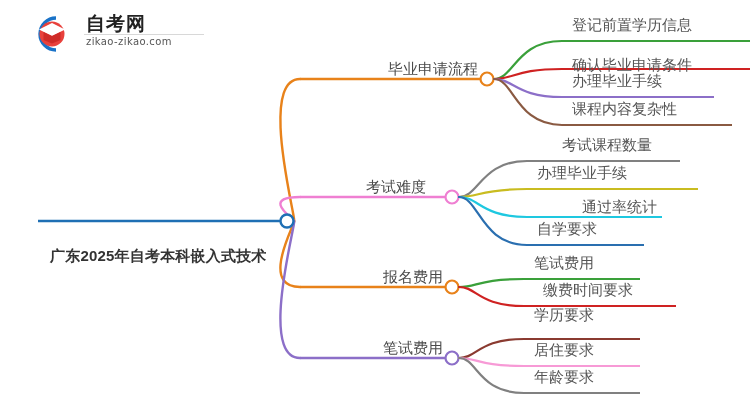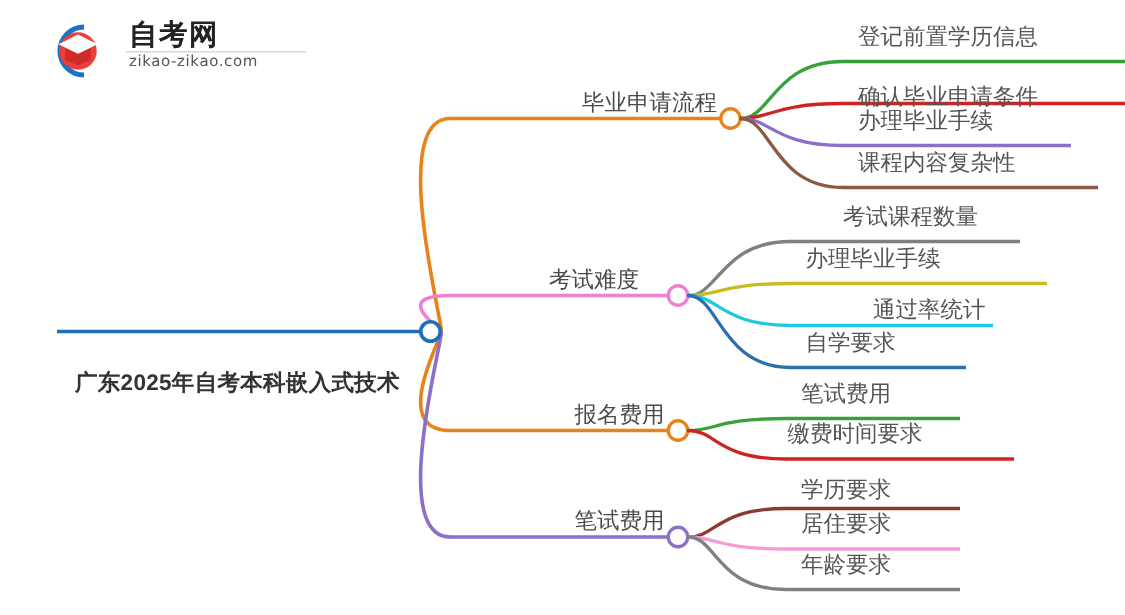--- a/index.html
+++ b/index.html
@@ -120,21 +120,21 @@
         <div class="label leaf-label" style="left: 572px; top: 56px;">确认毕业申请条件</div>
         <div class="label leaf-label" style="left: 572px; top: 72px;">办理毕业手续</div>
         <div class="label leaf-label" style="left: 572px; top: 100px;">课程内容复杂性</div>
         <div class="label branch-label" style="left: auto; top: 178px; right: 324px;">考试难度</div>
         <div class="label leaf-label" style="left: 562px; top: 136px;">考试课程数量</div>
         <div class="label leaf-label" style="left: 537px; top: 164px;">办理毕业手续</div>
         <div class="label leaf-label" style="left: 537px; top: 198px; margin-left: 45px;">通过率统计</div>
         <div class="label leaf-label" style="left: 537px; top: 220px;">自学要求</div>
         <div class="label branch-label" style="left: auto; top: 268px; right: 307px;">报名费用</div>
         <div class="label leaf-label" style="left: 534px; top: 254px;">笔试费用</div>
-        <div class="label leaf-label" style="left: 525px; top: 281px;">缴费时间要求</div>
+        <div class="label leaf-label" style="left: 543px; top: 281px;">缴费时间要求</div>
         <div class="label branch-label" style="left: auto; top: 339px; right: 307px;">笔试费用</div>
-        <div class="label leaf-label" style="left: 534px; top: 318px;">学历要求</div>
+        <div class="label leaf-label" style="left: 534px; top: 306px;">学历要求</div>
         <div class="label leaf-label" style="left: 534px; top: 341px;">居住要求</div>
         <div class="label leaf-label" style="left: 534px; top: 368px;">年龄要求</div>
       </div>
   </div>
 
 </div>
 
 </body></html>

